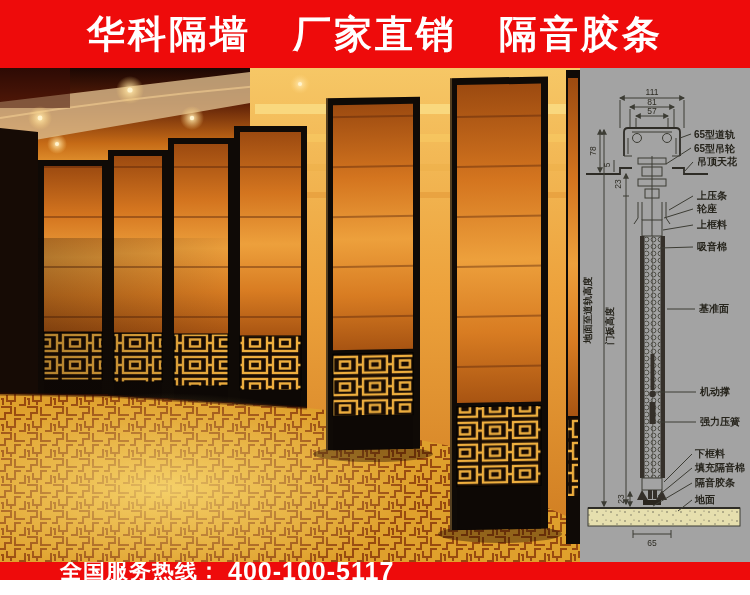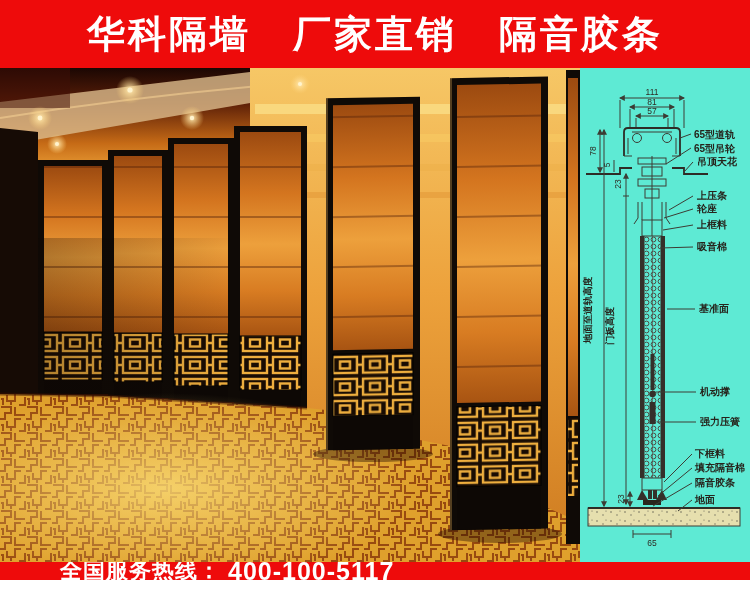--- a/index.html
+++ b/index.html
@@ -9,21 +9,21 @@
   }
   .banner-top{
     height:68px;background:#ee0b0b;display:flex;align-items:center;justify-content:center;
   }
   .banner-top span{
     color:#ffffff;font-size:38px;font-weight:bold;letter-spacing:3px;margin:0 21px;white-space:nowrap;
   }
   .main{display:flex;height:494px;}
   .photo{width:580px;height:494px;position:relative;overflow:hidden;background:#2a0e05;}
   .photo svg{display:block;}
-  .diagram{width:170px;height:494px;background:#5eead4;}
+  .diagram{width:170px;height:494px;background:#a3a3a3;}
   .diagram svg{display:block;}
   .banner-bottom{
     height:18px;background:#ee0b0b;display:flex;align-items:center;padding-left:60px;
   }
   .banner-bottom .lbl{color:#fff;font-size:22px;font-weight:bold;letter-spacing:1px;white-space:nowrap;}
   .banner-bottom .phone{color:#fff;font-size:25px;font-weight:bold;letter-spacing:1px;margin-left:7px;white-space:nowrap;}
 
   
   .dtxt{font-family:"Liberation Sans",sans-serif;font-size:10px;font-weight:bold;fill:#26241c;}
   .dim{font-family:"Liberation Sans",sans-serif;font-size:8.5px;fill:#2e2c24;}

